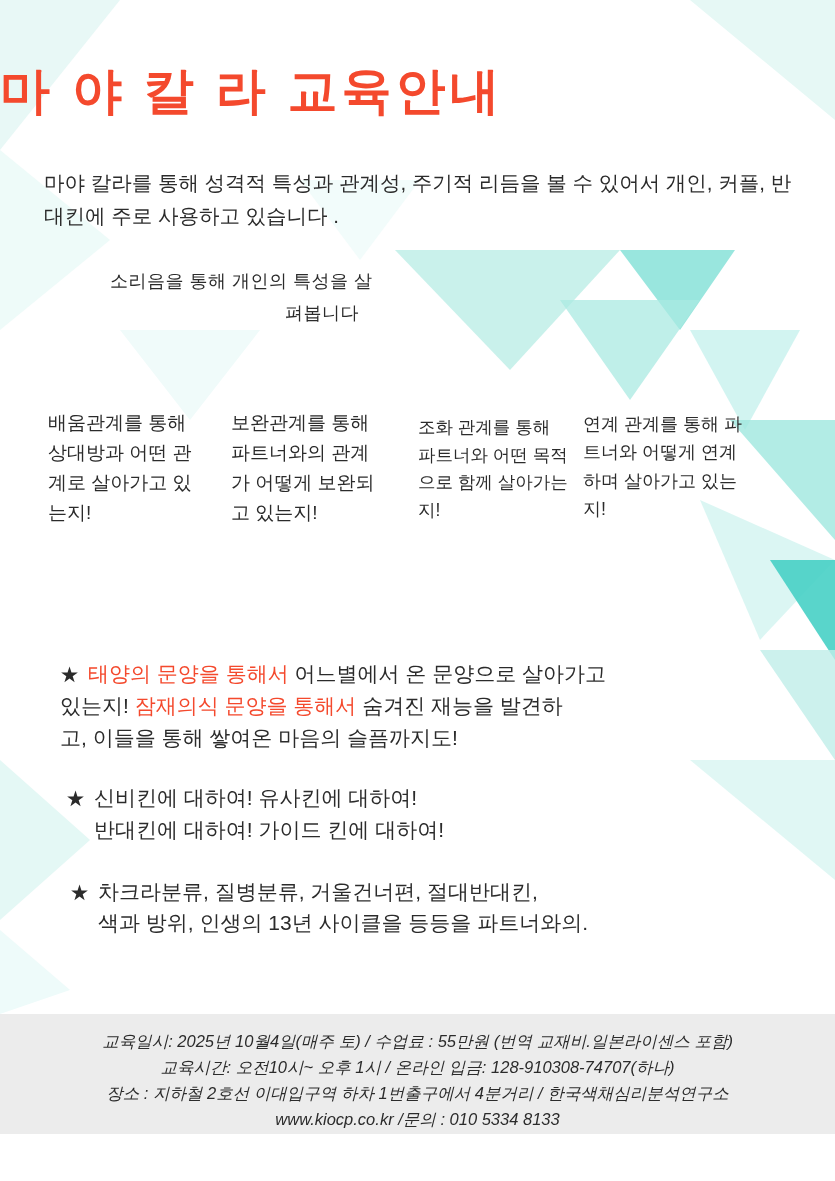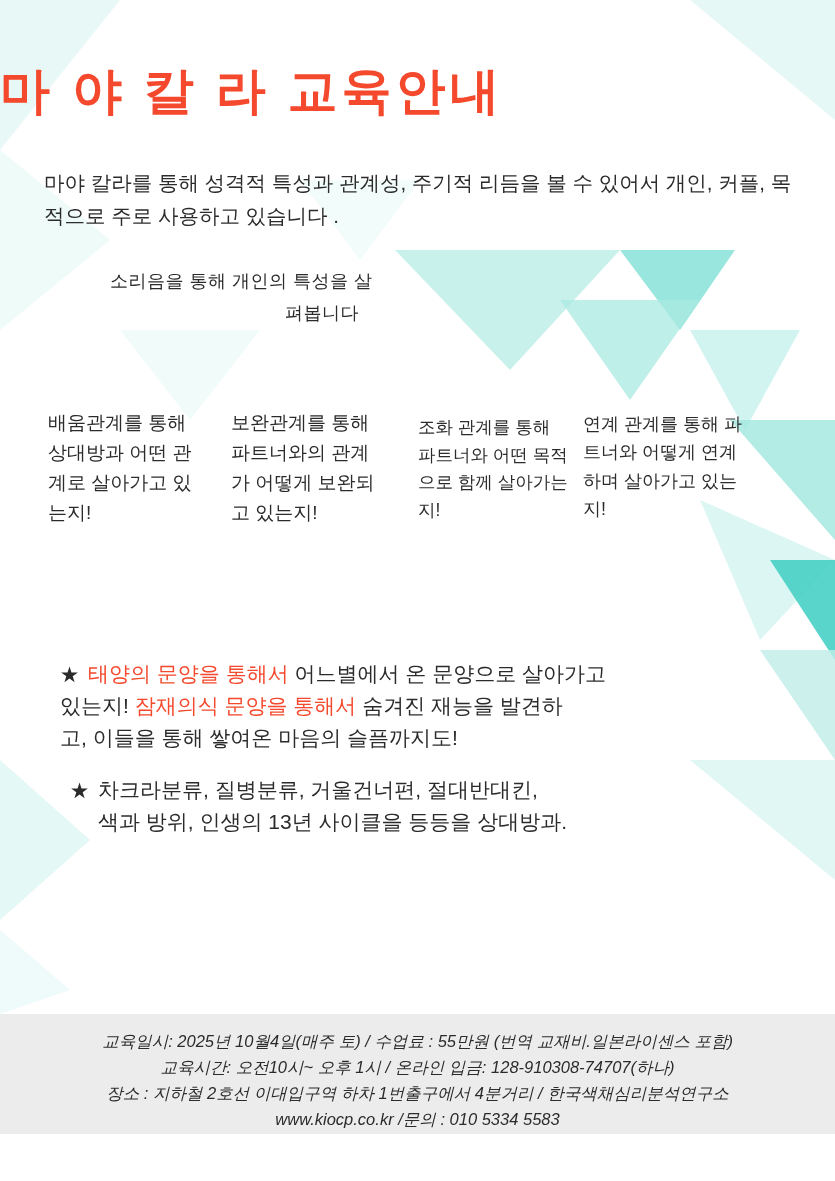--- a/index.html
+++ b/index.html
@@ -108,21 +108,21 @@
     margin-bottom: 20px;
   }
   .bullet .star {
     color: #2b2b2b;
     font-size: 19px;
     margin-right: 9px;
   }
   .hl {
     color: #f4492d;
   }
-  .bullet-1 { margin-bottom: 20px; }
+  .bullet-1 { margin-bottom: 28px; }
   .bullet-2 { margin-bottom: 30px; padding-left: 6px; }
   .bullet-2 .l2 { display: block; padding-left: 28px; }
   .bullet-3 { padding-left: 10px; }
   .bullet-3 .l2 { display: block; padding-left: 28px; }
   .bullet-1 .l2 { display: block; }
   .bullet-1 .l3 { display: block; }
 
   
   .footer {
     position: absolute;
@@ -165,21 +165,21 @@
 
     <polygon points="0,760 90,840 0,920" fill="#e4f8f5"></polygon>
     <polygon points="0,930 70,990 0,1014" fill="#eefbfa"></polygon>
 
     <polygon points="120,330 260,330 190,420" fill="#f0fbfa"></polygon>
     <polygon points="300,180 420,180 360,260" fill="#f2fcfb"></polygon>
   </svg>
 
   <div class="title">마 야  칼 라  교육안내</div>
 
-  <div class="intro">마야 칼라를 통해 성격적 특성과 관계성, 주기적 리듬을 볼 수 있어서 개인, 커플, 목적으로 주로 사용하고 있습니다 .</div>
+  <div class="intro">마야 칼라를 통해 성격적 특성과 관계성, 주기적 리듬을 볼 수 있어서 개인, 커플, 반대킨에 주로 사용하고 있습니다 .</div>
 
   <div class="subhead">
     <span>소리음을 통해 개인의 특성을 살</span>
     <span class="line2">펴봅니다</span>
   </div>
 
   <div class="notes">
     <div class="note note-0">배움관계를 통해 상대방과 어떤 관계로 살아가고 있는지!</div>
     <div class="note note-2">조화 관계를 통해 파트너와 어떤 목적으로 함께 살아가는지!</div>
     <div class="note note-1">보완관계를 통해 파트너와의 관계가 어떻게 보완되고 있는지!</div>
@@ -187,28 +187,32 @@
   </div>
 
   <div class="bullets">
 
     <div class="bullet bullet-1">
       <span class="star">★</span><span class="hl">태양의 문양을 통해서</span><span> 어느별에서 온 문양으로 살아가고</span>
       <span class="l2"><span>있는지! </span><span class="hl">잠재의식 문양을 통해서</span><span> 숨겨진 재능을 발견하</span></span>
       <span class="l3">고, 이들을 통해 쌓여온 마음의 슬픔까지도!</span>
     </div>
 
+    <div class="bullet bullet-2">
+      <span class="star">★</span><span>신비킨에 대하여! 유사킨에 대하여!</span>
+      <span class="l2">반대킨에 대하여! 가이드 킨에 대하여!</span>
+    </div>
 
     <div class="bullet bullet-3">
       <span class="star">★</span><span>차크라분류, 질병분류, 거울건너편, 절대반대킨,</span>
-      <span class="l2">색과 방위, 인생의 13년 사이클을 등등을 상대방과.</span>
+      <span class="l2">색과 방위, 인생의 13년 사이클을 등등을 파트너와의.</span>
     </div>
 
   </div>
 
   <div class="footer">
     <div>교육일시: 2025년 10월4일(매주 토) / 수업료 :  55만원 (번역 교재비.일본라이센스 포함)</div>
     <div>교육시간: 오전10시~ 오후 1시  / 온라인 입금: 128-910308-74707(하나)</div>
     <div>장소 : 지하철 2호선 이대입구역 하차 1번출구에서 4분거리 / 한국색채심리분석연구소</div>
-    <div>www.kiocp.co.kr /문의 : 010 5334 5583</div>
+    <div>www.kiocp.co.kr /문의 : 010 5334 8133</div>
   </div>
 
 </div>
 
 </body></html>

